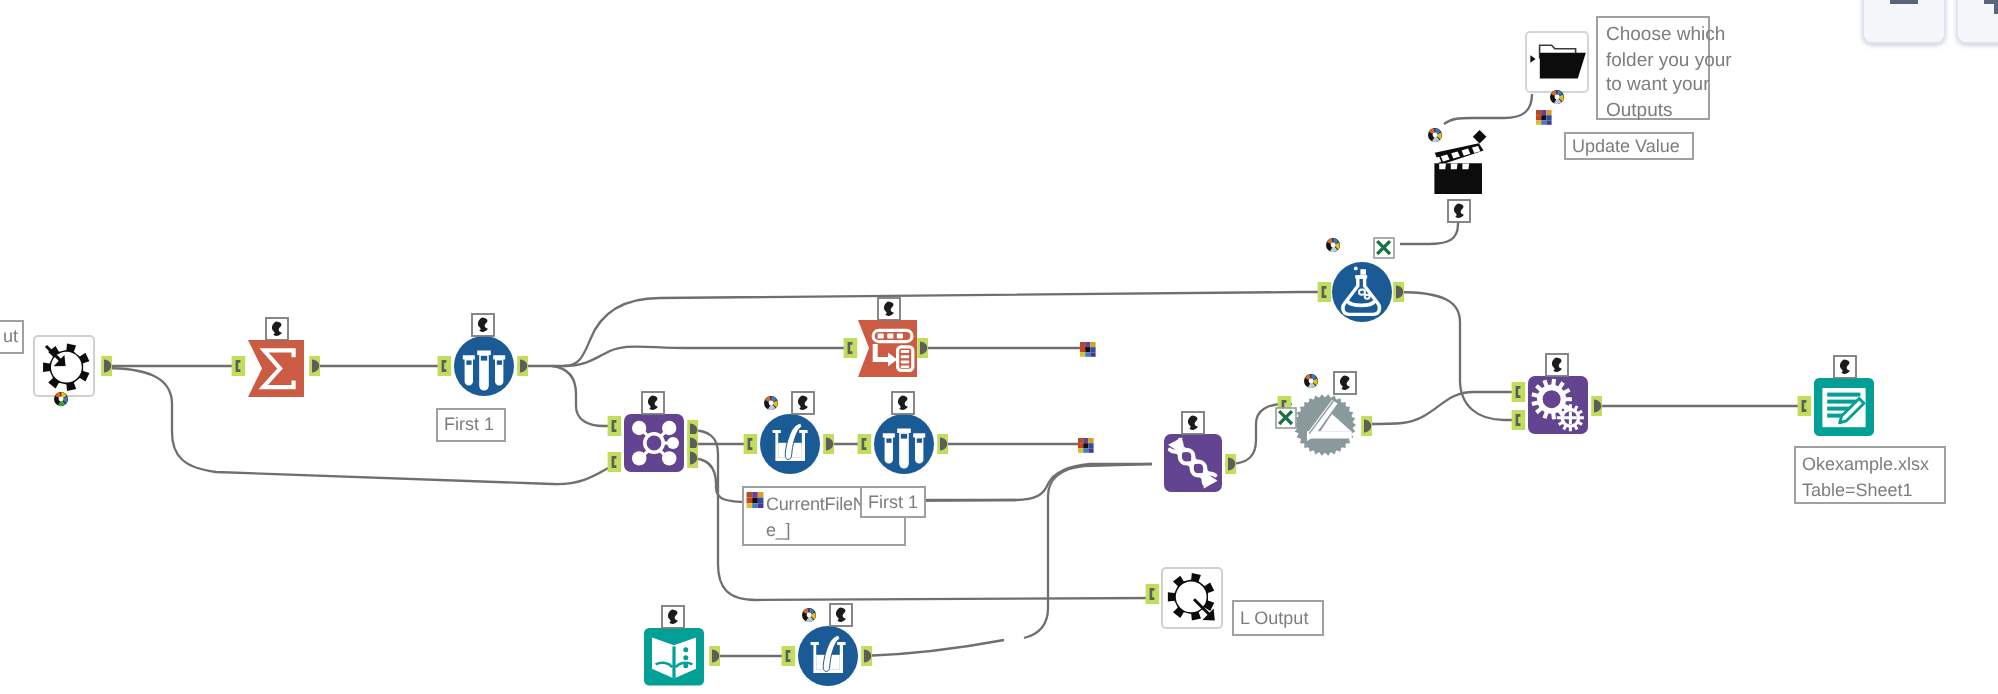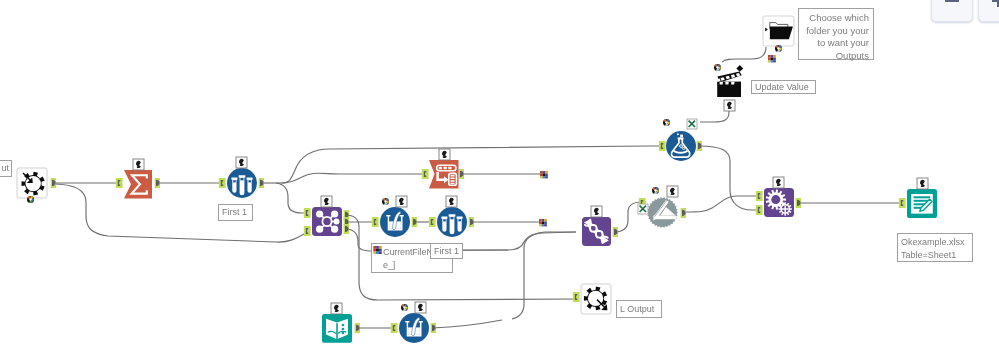--- a/index.html
+++ b/index.html
@@ -407,28 +407,28 @@
       <rect x="0" y="5.2" width="2.6" height="2.2" fill="#d8c030"></rect>
       <rect x="2.6" y="5.2" width="2.6" height="2.2" fill="#3a80c8"></rect>
       <rect x="5.2" y="5.2" width="2.6" height="2.2" fill="#4a3890"></rect>
     </g>
   </svg>
 
   <div class="lbl" style="left:430px;top:243px;width:33px;height:16px;padding-top:2px;">First 1</div>
 
   <div class="lbl" style="left:616px;top:275px;width:46px;height:18px;padding-top:3px;margin-top:25px;">L Output</div>
 
-  <div class="lbl" style="left:897px;top:233px;width:76px;height:29px;line-height:13px;padding:2px 3px 0 3px;">
+  <div class="lbl" style="left:897px;top:223px;width:76px;height:29px;line-height:13px;padding:2px 3px 0 3px;">
     <span>Okexample.xlsx</span><br>
     <span>Table=Sheet1</span>
   </div>
 
-  <div class="lbl" style="left:751px;top:66px;width:65px;height:14px;padding-top:1px;margin-top:14px;">Update Value</div>
-
-  <div class="lbl" style="left:798px;top:8px;width:76px;height:52px;line-height:12.5px;padding:3px 4px 0 4px;font-size:9.5px;text-align:right;">
+  <div class="lbl" style="left:782px;top:66px;width:65px;height:14px;padding-top:1px;">Update Value</div>
+
+  <div class="lbl" style="left:798px;top:8px;width:57px;height:52px;line-height:12.5px;padding:3px 4px 0 4px;font-size:9.5px;">
     <span>Choose which</span><br>
     <span>folder you your</span><br>
     <span>to want your</span><br>
     <span>Outputs</span>
   </div>
 
   <div class="zbtn" style="left:931px;top:-20px;width:40px;height:40px;">
     <span style="position:absolute;left:13px;top:17px;width:14px;height:3.6px;background:#5a657d;"></span>
   </div>
   <div class="zbtn" style="left:978px;top:-20px;width:40px;height:40px;">

